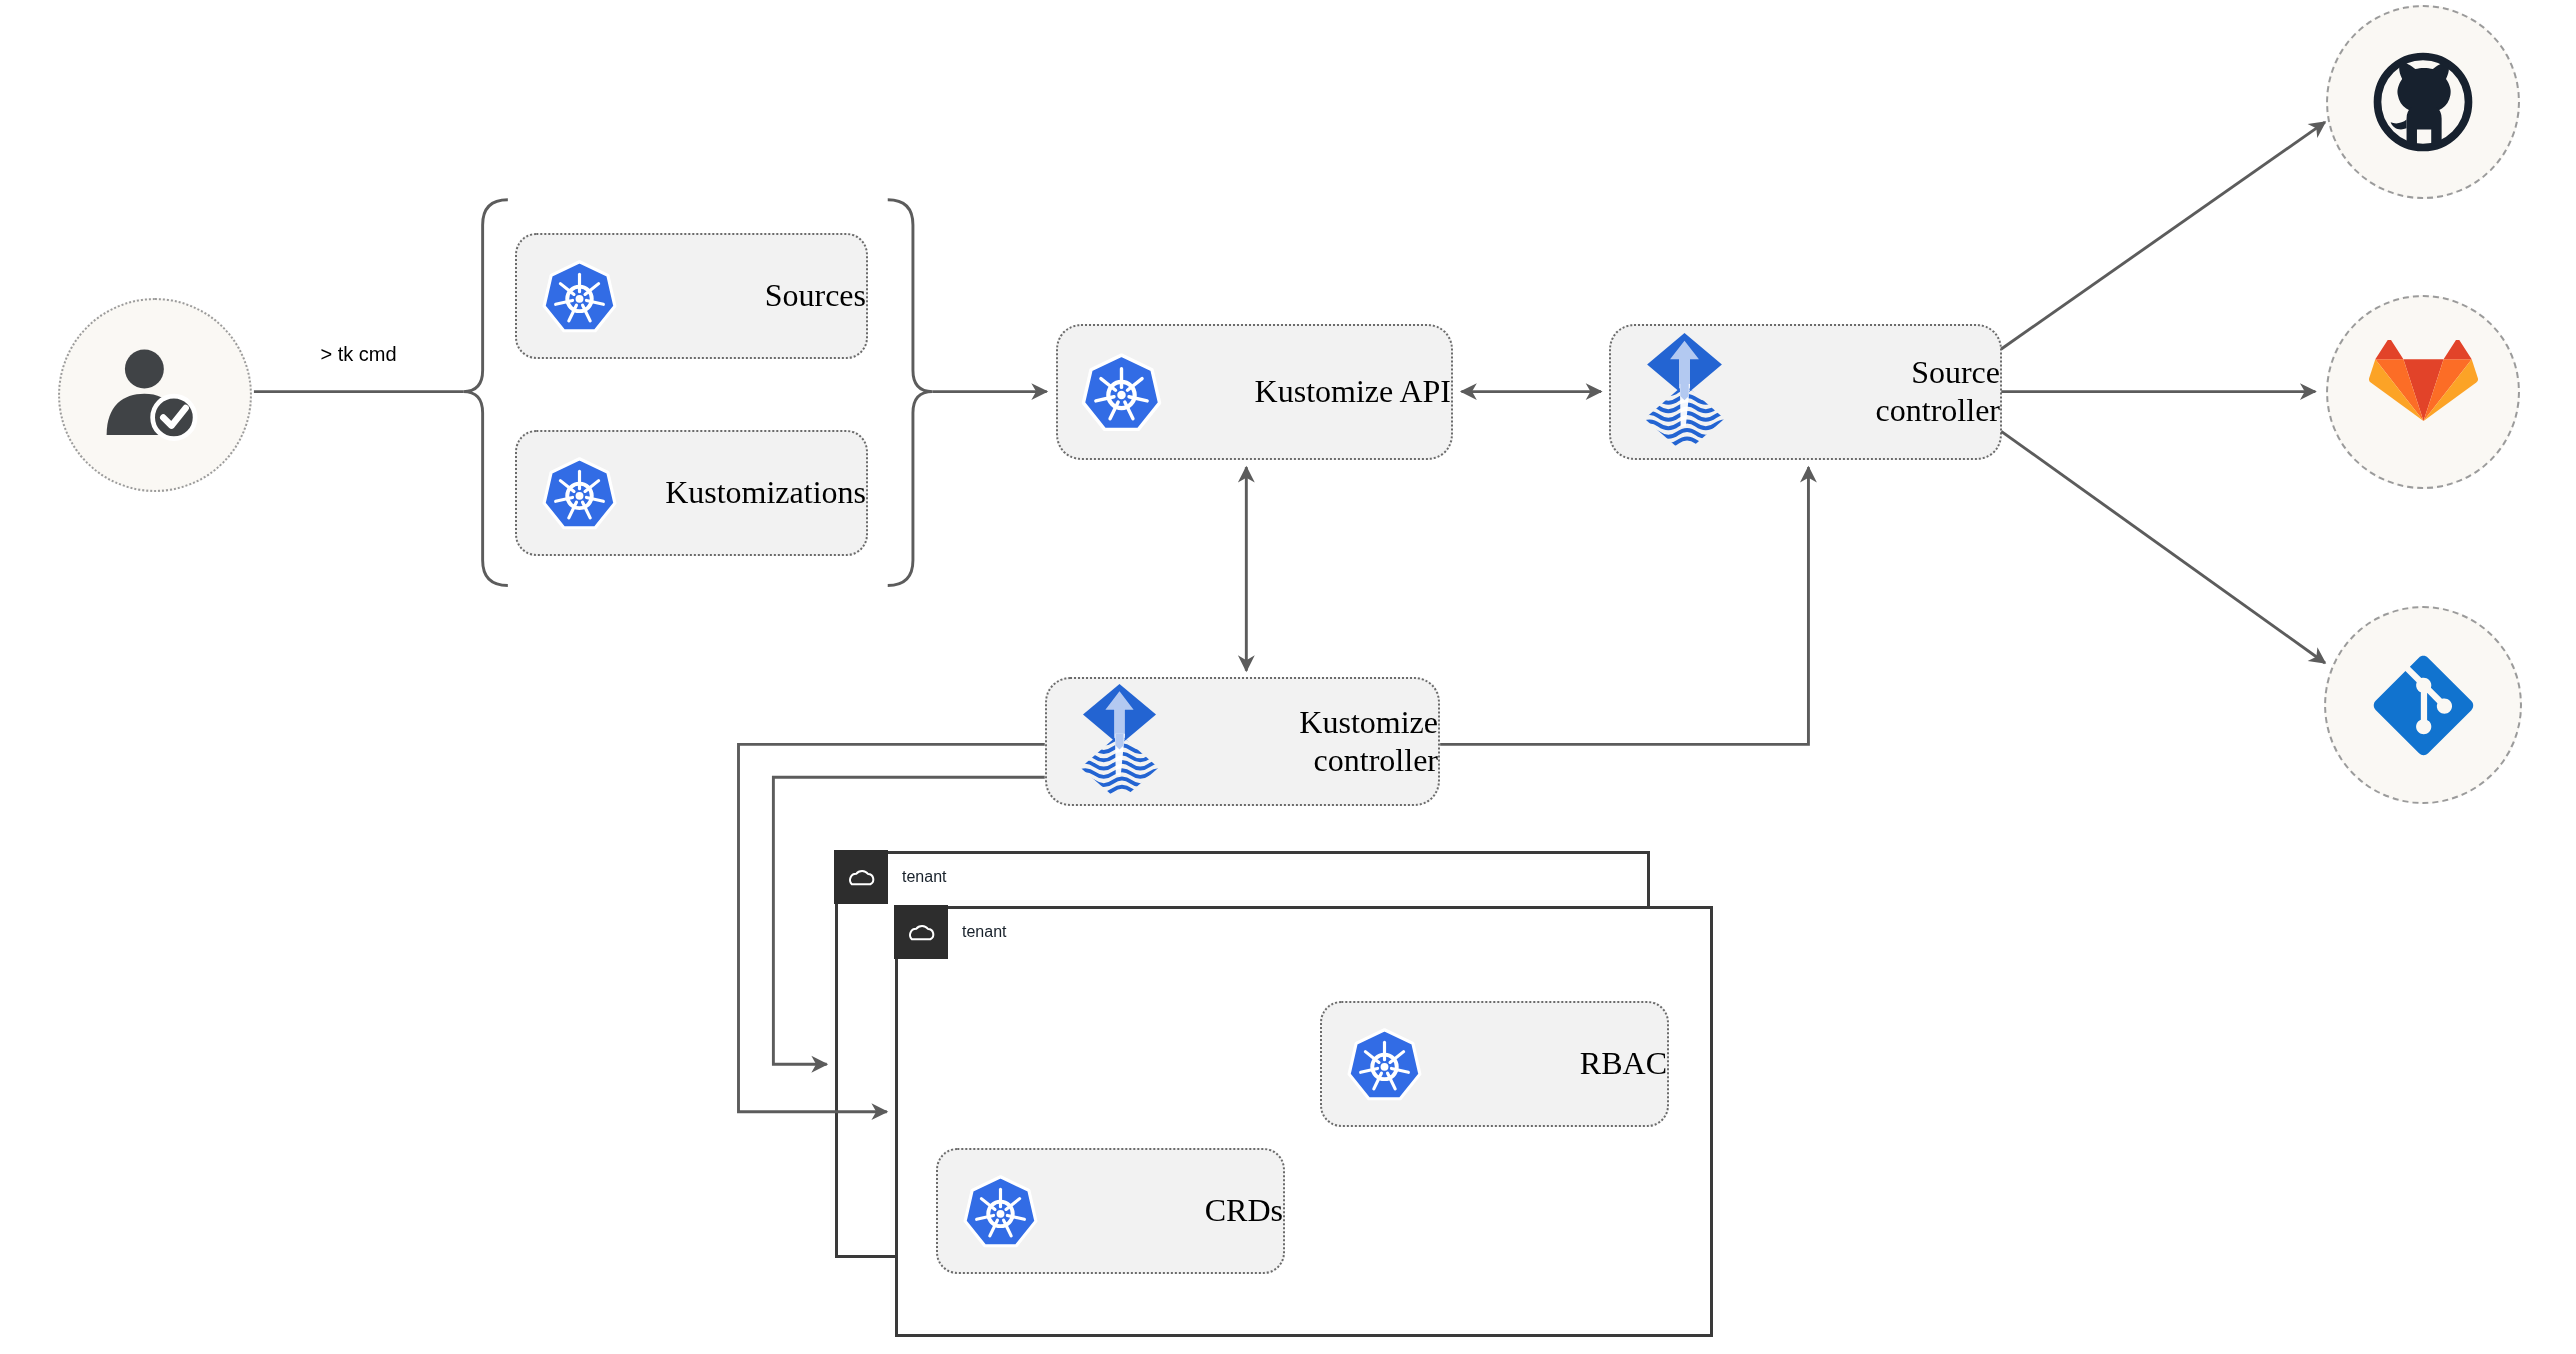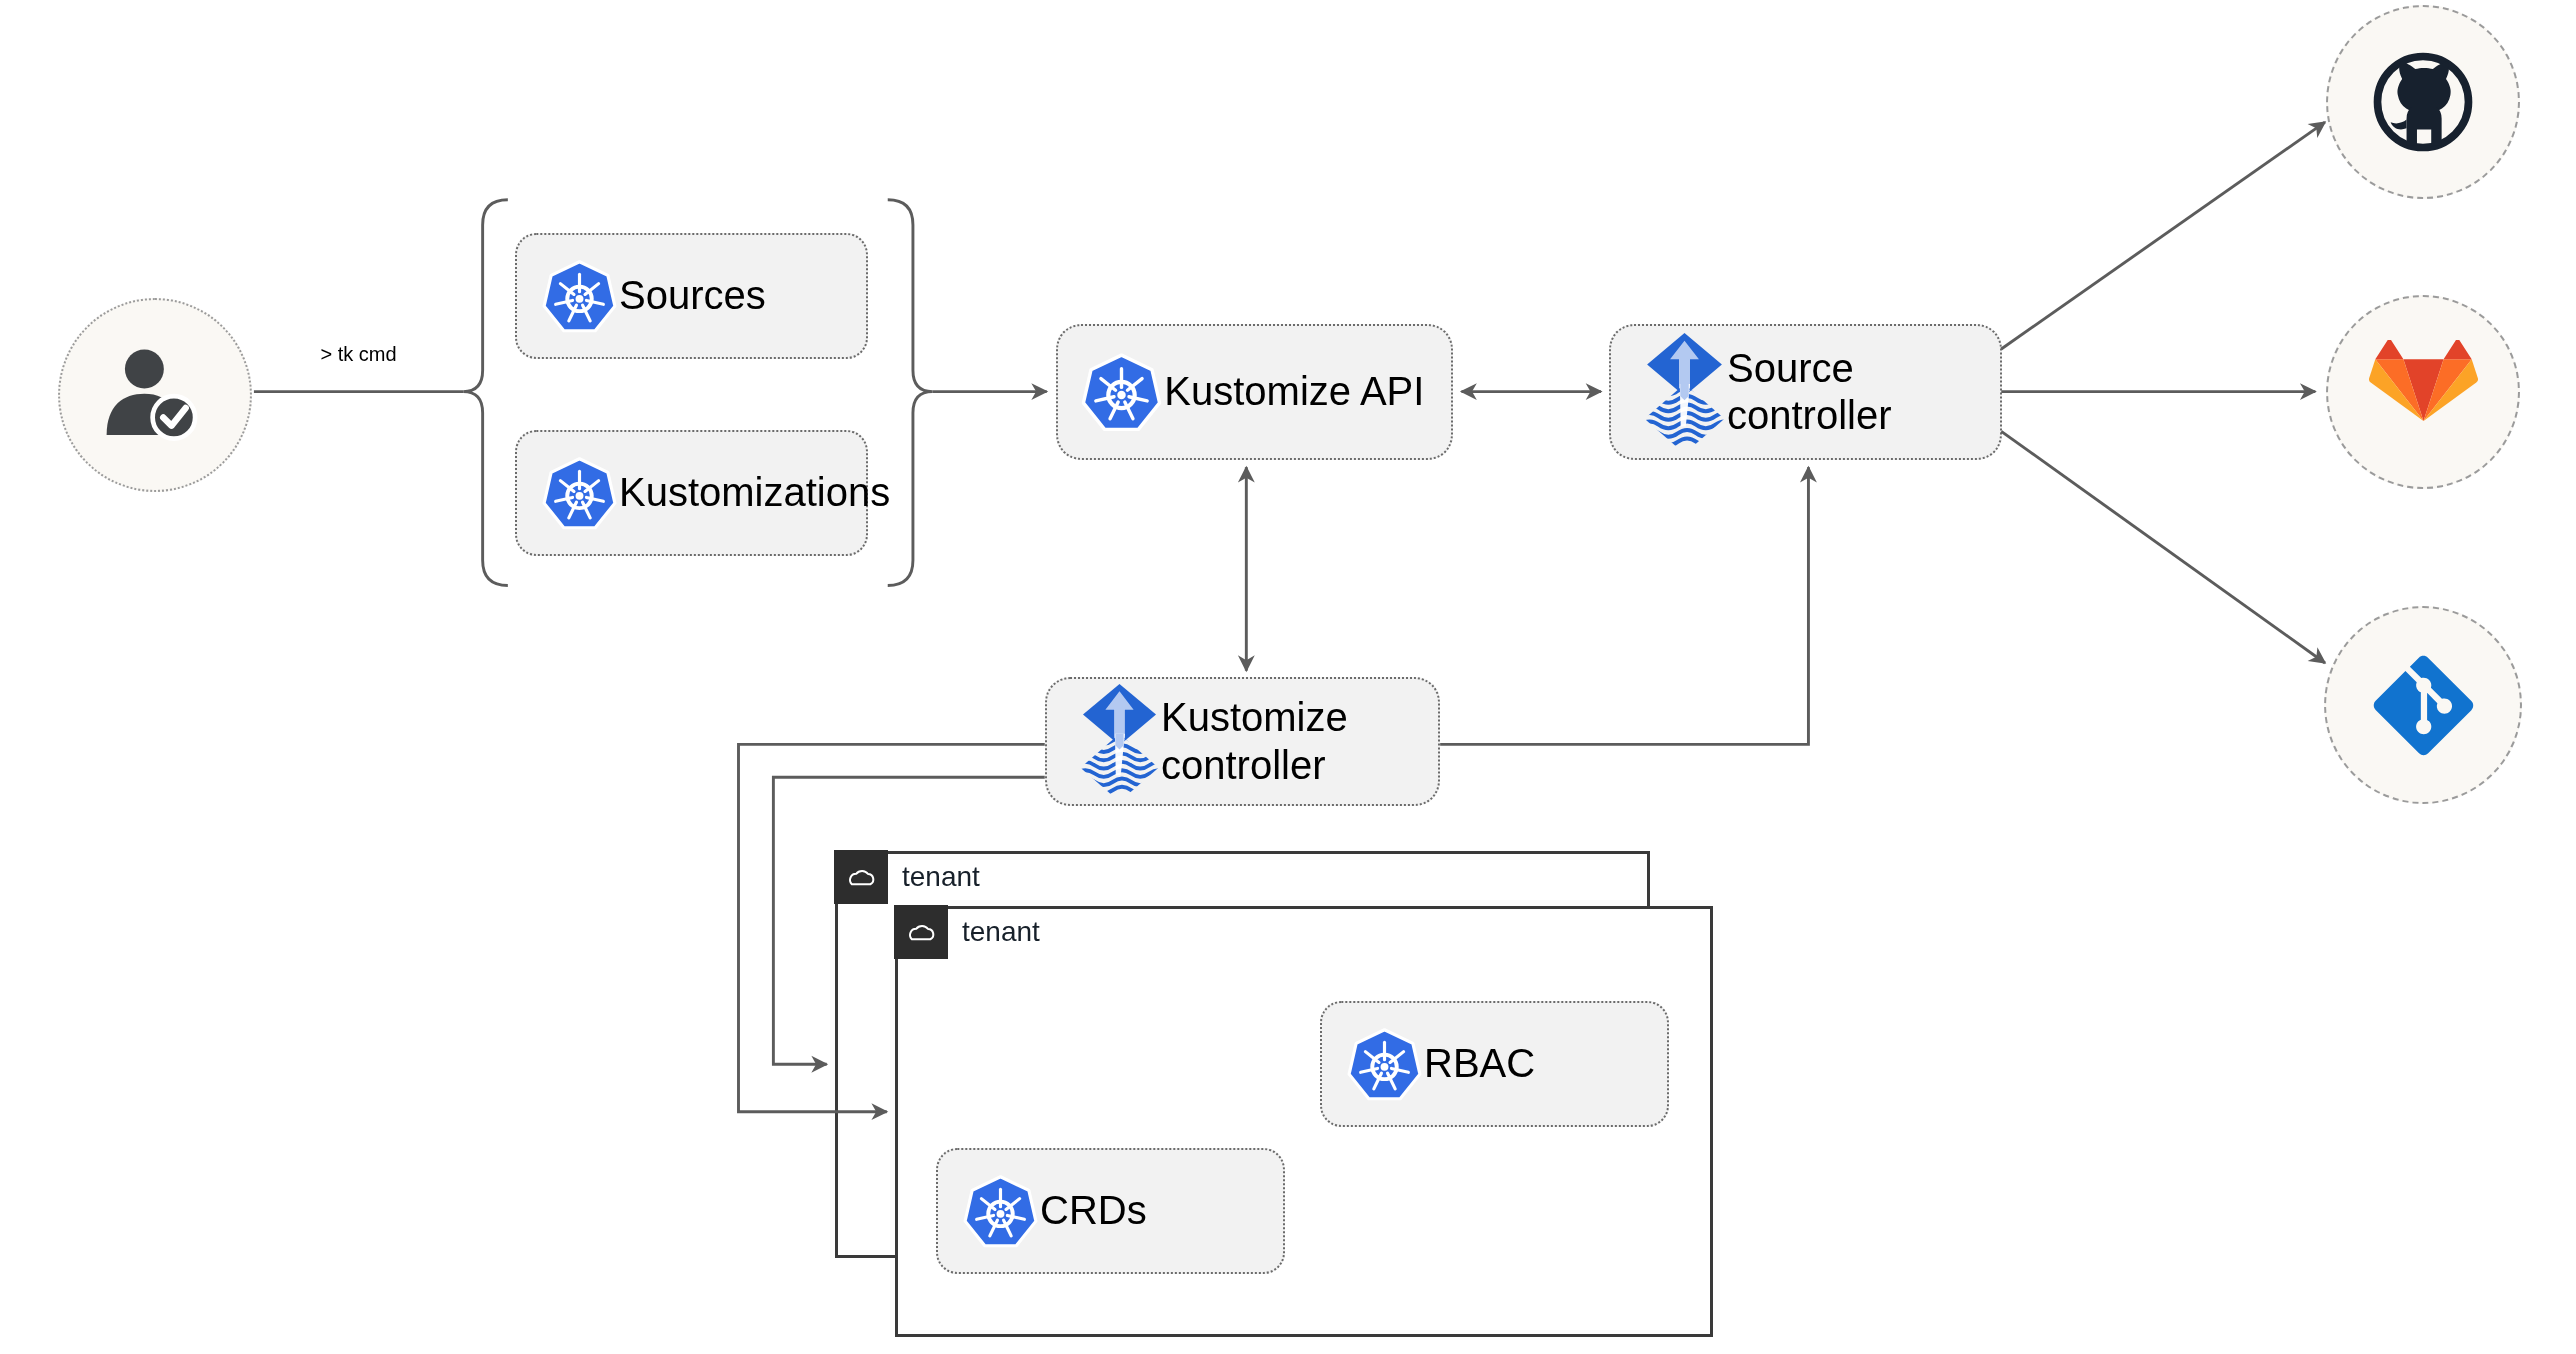--- a/index.html
+++ b/index.html
@@ -14,22 +14,22 @@
        font-family:"Liberation Sans", sans-serif;color:var(--label-color);}
   .abs{position:absolute;}
   
   .pill{
     position:absolute;background:var(--node-fill);
     border:2.9px dotted var(--node-border);border-radius:21.3px;
     display:flex;align-items:center;box-sizing:border-box;
   }
   .pill .node-icon{flex:0 0 auto;display:block;}
   .pill .node-label{
-    flex:1 1 auto;text-align:left;font-size:40px;line-height:1.18;
-    white-space:pre-line;color:var(--label-color);
+    flex:1 1 auto;text-align:right;font-size:32px;line-height:1.18;
+    white-space:pre-line;color:var(--label-color);font-family:Liberation Serif, serif;
   }
   
   .actor-circle{
     position:absolute;left:58px;top:298px;width:194px;height:194px;border-radius:50%;
     background:var(--circle-fill);border:2.9px dotted var(--circle-border);box-sizing:border-box;
     display:flex;align-items:center;justify-content:center;
   }
   .cmd-label{
     position:absolute;left:250px;top:333px;width:217px;height:43px;
     font-size:20px;text-align:center;line-height:43px;
@@ -43,21 +43,21 @@
   
   .tenant{
     position:absolute;background:#fff;border:3.9px solid var(--tenant-border);box-sizing:border-box;
   }
   .tenant-header{
     position:absolute;left:-3.9px;top:-3.9px;width:54px;height:54px;
     background:var(--tenant-header-bg);display:flex;align-items:center;justify-content:center;
   }
   .tenant-label{
     position:absolute;left:64px;top:-3.9px;height:54px;line-height:54px;
-    font-size:28px;color:var(--tenant-label-color);
+    font-size:16px;color:var(--tenant-label-color);
   }
   .wires{position:absolute;left:0;top:0;z-index:40;pointer-events:none;}
   .tenant.back{z-index:4;} .tenant.front{z-index:6;}
   .node-layer{z-index:10;}
   .hidden-defs{position:absolute;width:0;height:0;overflow:hidden;}
 </style>
 </head>
 <body>
 
 <svg class="hidden-defs" aria-hidden="true">

